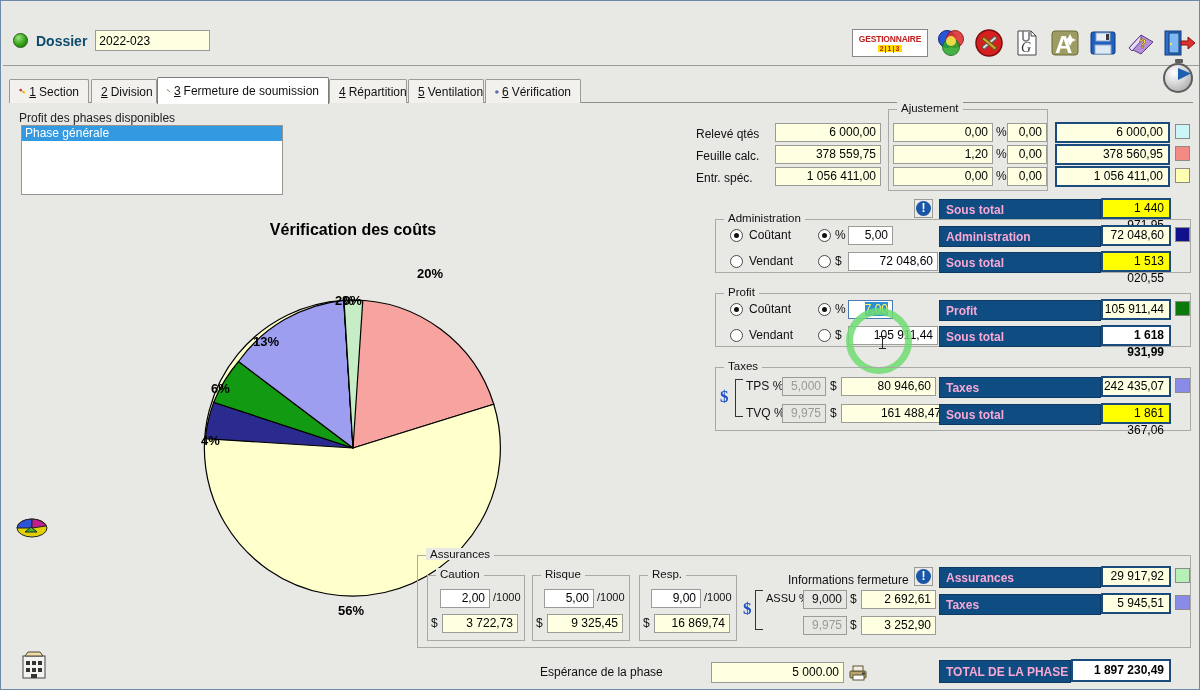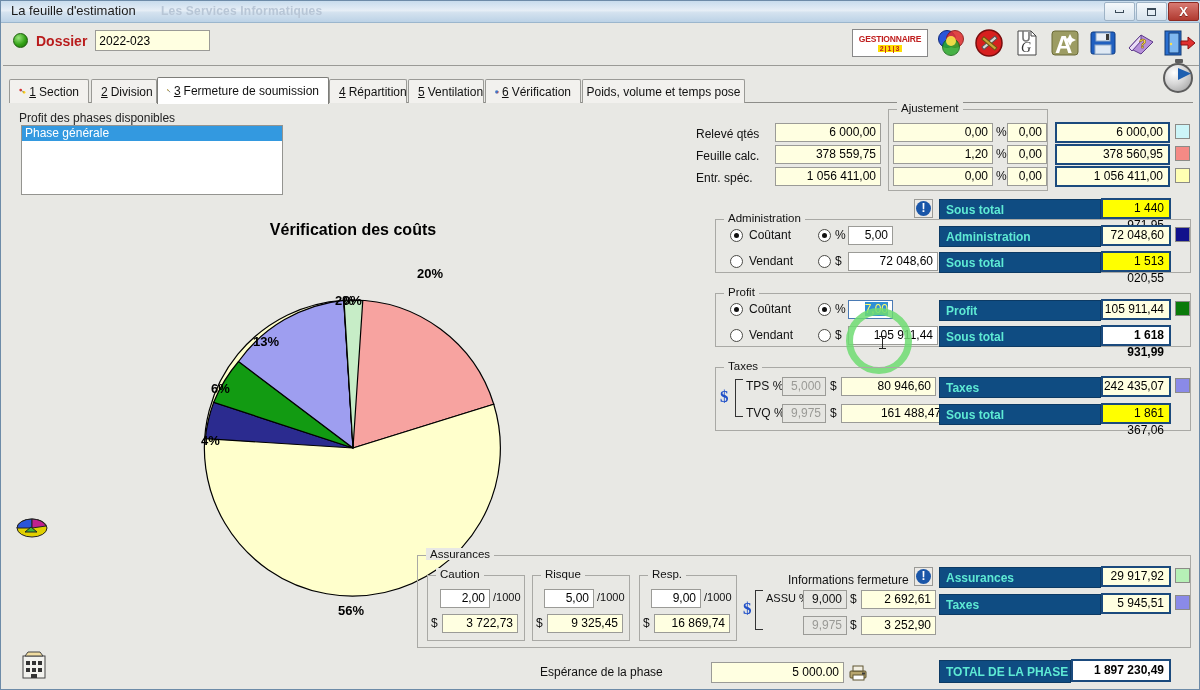--- a/index.html
+++ b/index.html
@@ -30,21 +30,21 @@
   .wb.close .x { color:#fff; font-weight:bold; font-size:13px; line-height:12px;
                  text-shadow:0 1px 0 #7a231b; }
 
   
   .headerbar { position:absolute; left:2px; top:23px; width:1196px; height:42px;
       background:#e8e8e4; border-bottom:1px solid #9a9a96; }
   .dossier-wrap { position:absolute; left:10px; top:6px; display:flex; align-items:center; gap:8px; }
   .globe { width:15px; height:15px; border-radius:50%;
       background:radial-gradient(circle at 35% 30%, #9ae57d 0%, #34a317 55%, #1d6a0c 100%);
       border:1px solid #1c5e0b; }
-  .dossier-lbl { font-weight:bold; font-size:14px; color:#b91c1c; }
+  .dossier-lbl { font-weight:bold; font-size:14px; color:#0c4a6e; }
   .dossier-input { width:115px; height:21px; background:#ffffe1; border:1px solid #9b9b97;
       font-family:"Liberation Sans",sans-serif; font-size:12px; padding:1px 3px; color:#000; }
 
   .toolbar { position:absolute; right:4px; top:3px; display:flex; align-items:center; gap:6px; }
   .tbi { width:32px; height:32px; display:flex; align-items:center; justify-content:center;
          position:relative; }
   .gest { width:76px; height:28px; background:#fff; border:1px solid #888;
           display:flex; flex-direction:column; align-items:center; justify-content:center; }
   .gest .g1 { font-size:8.5px; font-weight:bold; color:#c02020; letter-spacing:-.2px; line-height:9px;}
   .gest .g2 { font-size:7px; font-weight:bold; color:#c02020; background:#ffdf00;
@@ -93,21 +93,21 @@
   .grp > .cap { position:absolute; top:-8px; left:8px; background:#e8e8e4;
                 padding:0 4px; font-size:11.5px; color:#111; }
 
   .fld { background:#ffffe1; border:1px solid #9b9b97; height:19px; line-height:17px;
          text-align:right; padding-right:4px; font-size:12px; position:absolute; color:#000; }
   .fld.white { background:#fff; }
   .fld.grey { background:#e6e6e2; color:#9a9a96; }
   .lbl { position:absolute; font-size:12px; color:#111; }
   .unit { position:absolute; font-size:12px; color:#111; }
 
-  .bluebar { position:absolute; height:21px; background:#0f4c82; color:#5eead4;
+  .bluebar { position:absolute; height:21px; background:#0f4c82; color:#f9a8d4;
      font-weight:bold; font-size:12px; line-height:20px; padding-left:6px;
      border:1px solid #0c3a64; }
   .val { position:absolute; height:21px; border:2px solid #1b4a7d; text-align:right;
      padding-right:5px; font-size:12px; line-height:17px; background:#fff; color:#000; }
   .val.yellow { background:#ffff00; }
   .val.cream { background:#ffffe1; }
   .val.bold { font-weight:bold; }
   .sw { position:absolute; width:15px; height:15px; border:1px solid #8b8b87; }
 
   .radio { position:absolute; width:13px; height:13px; border-radius:50%;
@@ -134,35 +134,20 @@
 
   .sel-text { background:#2f8fd4; color:#ffff66; }
 
   .printer { position:absolute; width:20px; height:14px; }
 </style>
 </head>
 <body>
 
 <div class="app">
 
-  <div class="titlebar">
-    <span class="ttl">La feuille d'estimation</span>
-    <span class="watermark">Les Services Informatiques</span>
-    <div class="winbtns">
-      <div class="wb">
-          <div class="min"></div>
-        </div>
-      <div class="wb">
-          <div class="max"></div>
-        </div>
-      <div class="wb close">
-          <span class="x">X</span>
-        </div>
-    </div>
-  </div>
 
   <div class="headerbar">
     <div class="dossier-wrap">
       <span class="globe"></span>
       <span class="dossier-lbl">Dossier</span>
       <input class="dossier-input" value="2022-023" style="">
     </div>
 
     <div class="toolbar">
       <div class="tbi" style="width:78px">
@@ -259,23 +244,20 @@
       <span>Ventilation</span>
     </div>
     <div class="tab" style="left:476px;width:96px">
       <svg width="16" height="16" viewBox="0 0 16 16">
           <circle cx="7" cy="8" r="6" fill="#2a6fd0" stroke="#123a72"></circle>
           <path d="M1 8 h12 M7 2 a8 6 0 0 0 0 12 a8 6 0 0 0 0 -12" fill="none" stroke="#cfe3f8" stroke-width=".8"></path>
           <path d="M8 9 l3 4 4 -8" stroke="#e03030" stroke-width="2.3" fill="none"></path>
         </svg>
       <span><u>6</u></span>
       <span>Vérification</span>
-    </div>
-    <div class="tab" style="left:573px;width:163px;justify-content:center">
-      <span>Poids, volume et temps pose</span>
     </div>
   </div>
   <div class="stopwatch"></div>
 
   <div class="content">
 
     <div class="phase-label">Profit des phases disponibles</div>
     <div class="phase-list">
       <div class="phase-item sel">Phase générale</div>
     </div>

